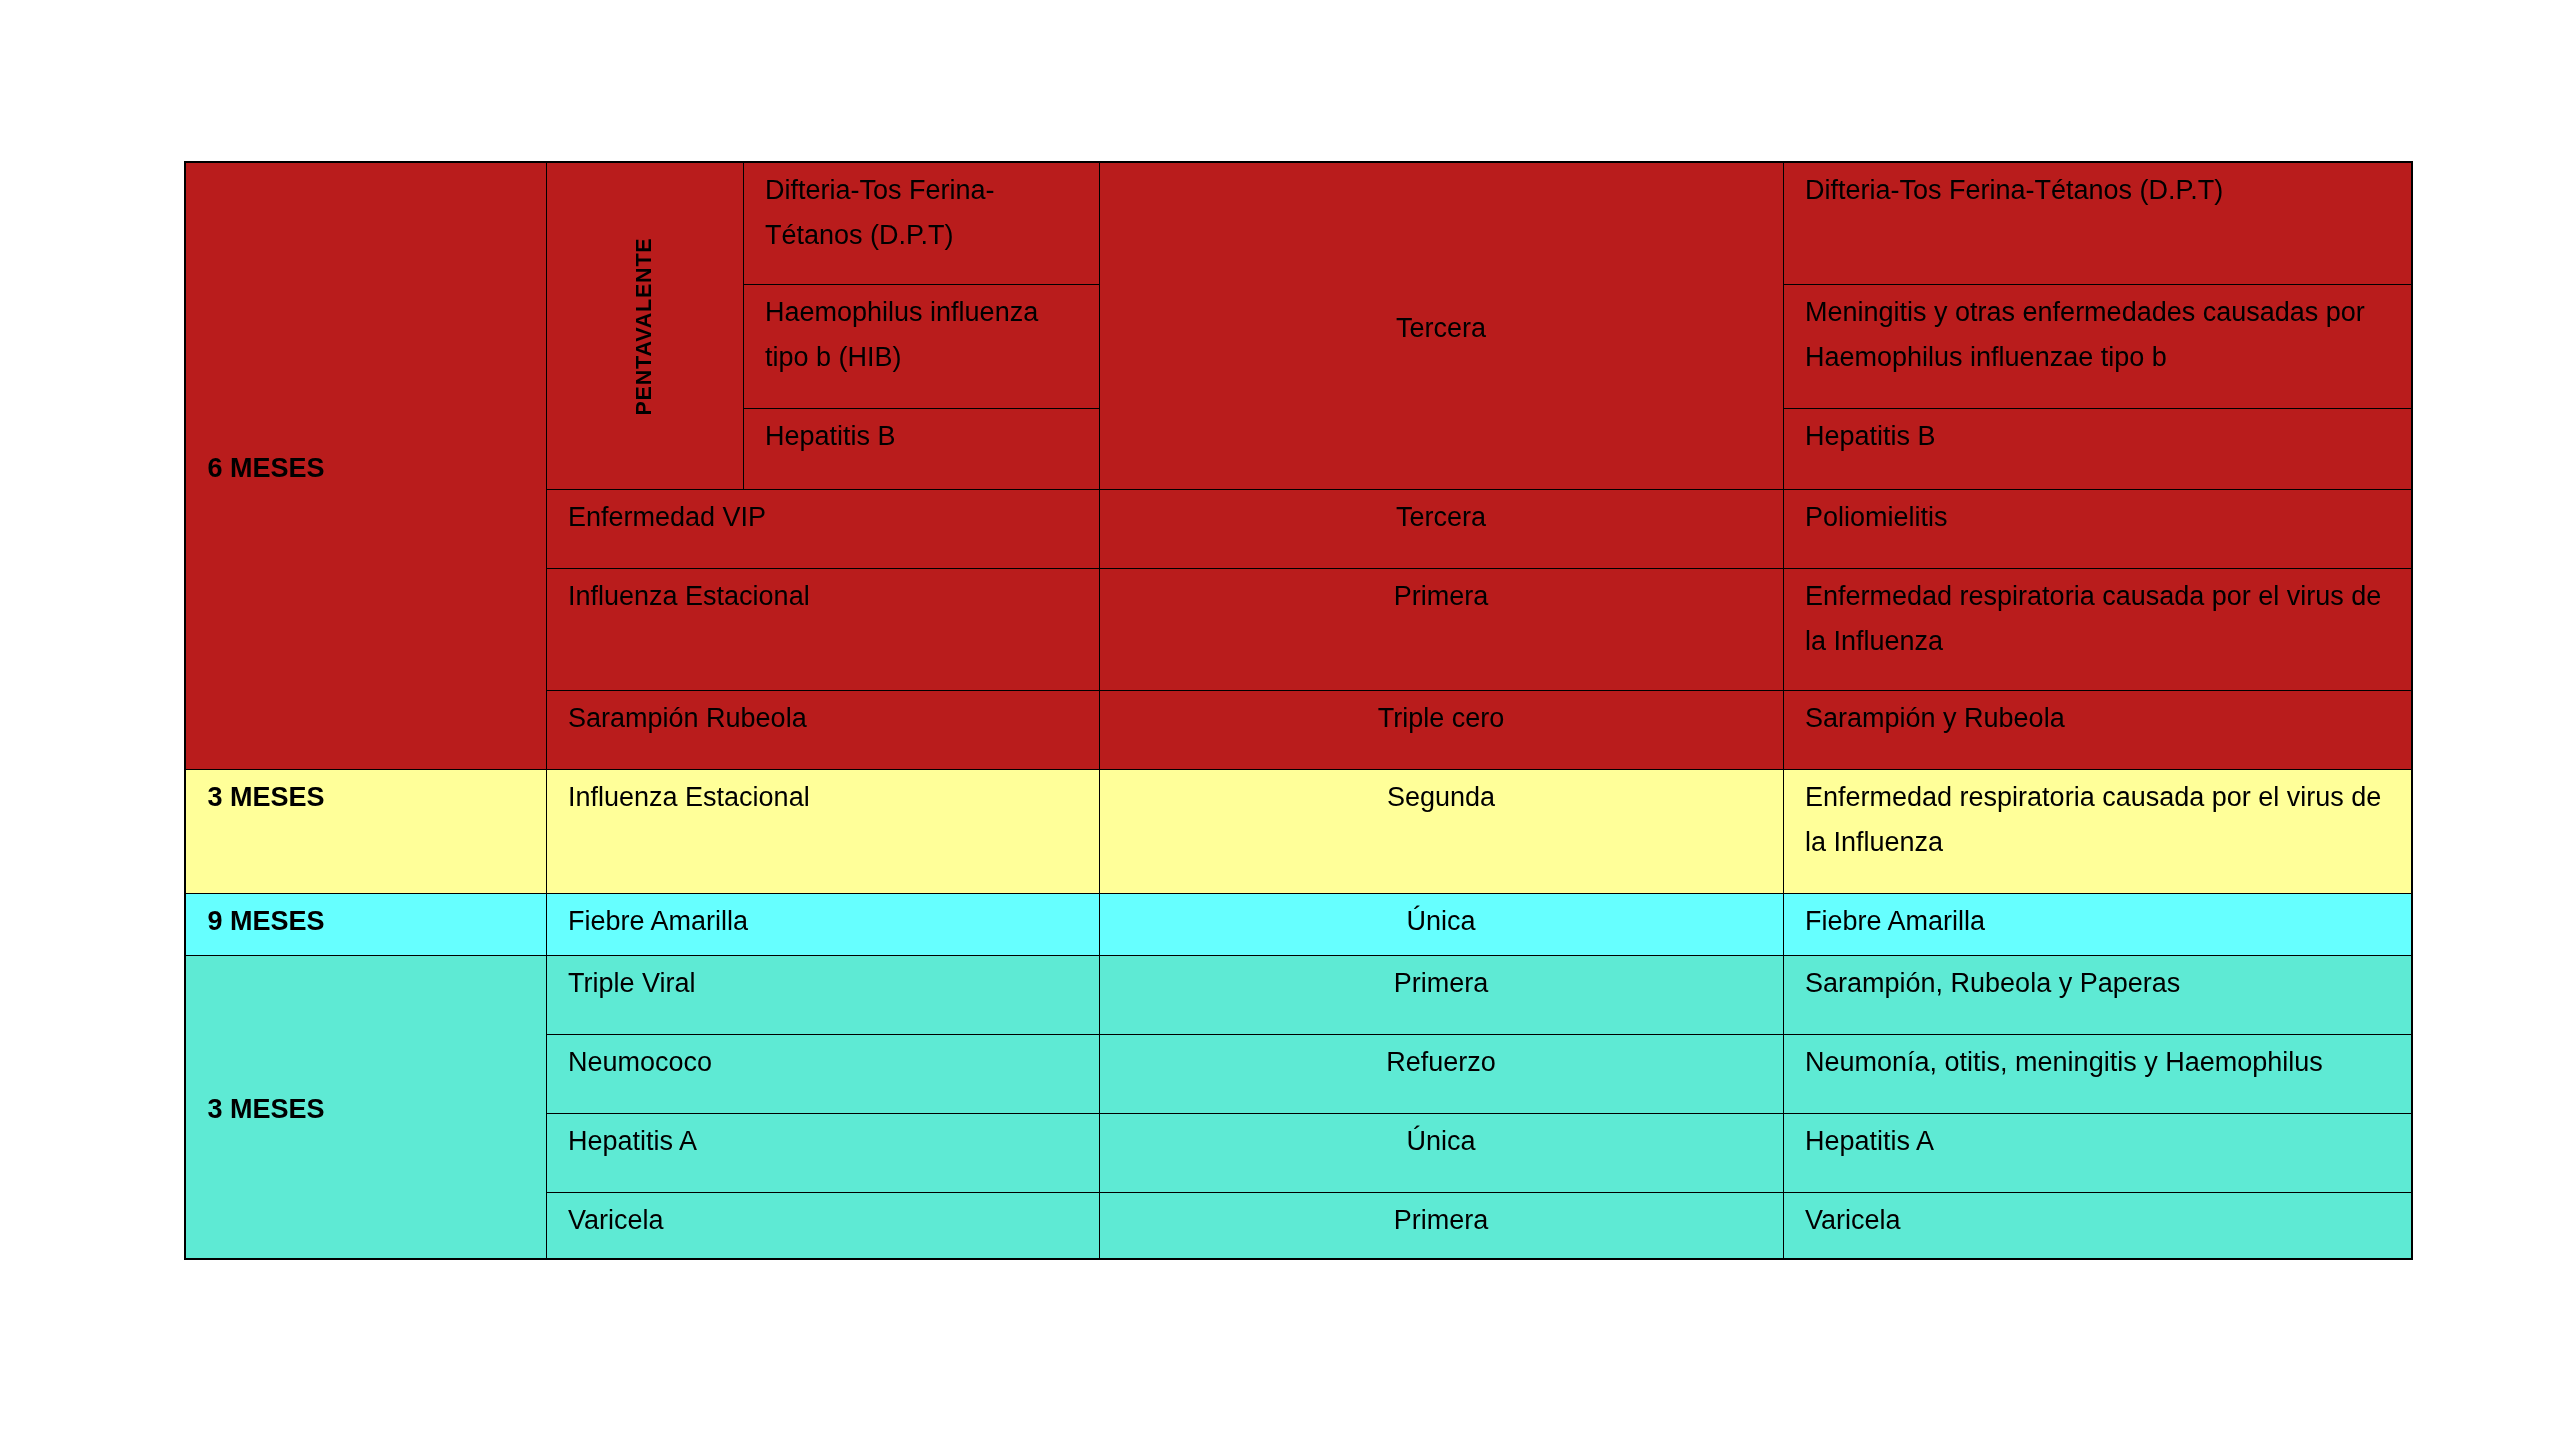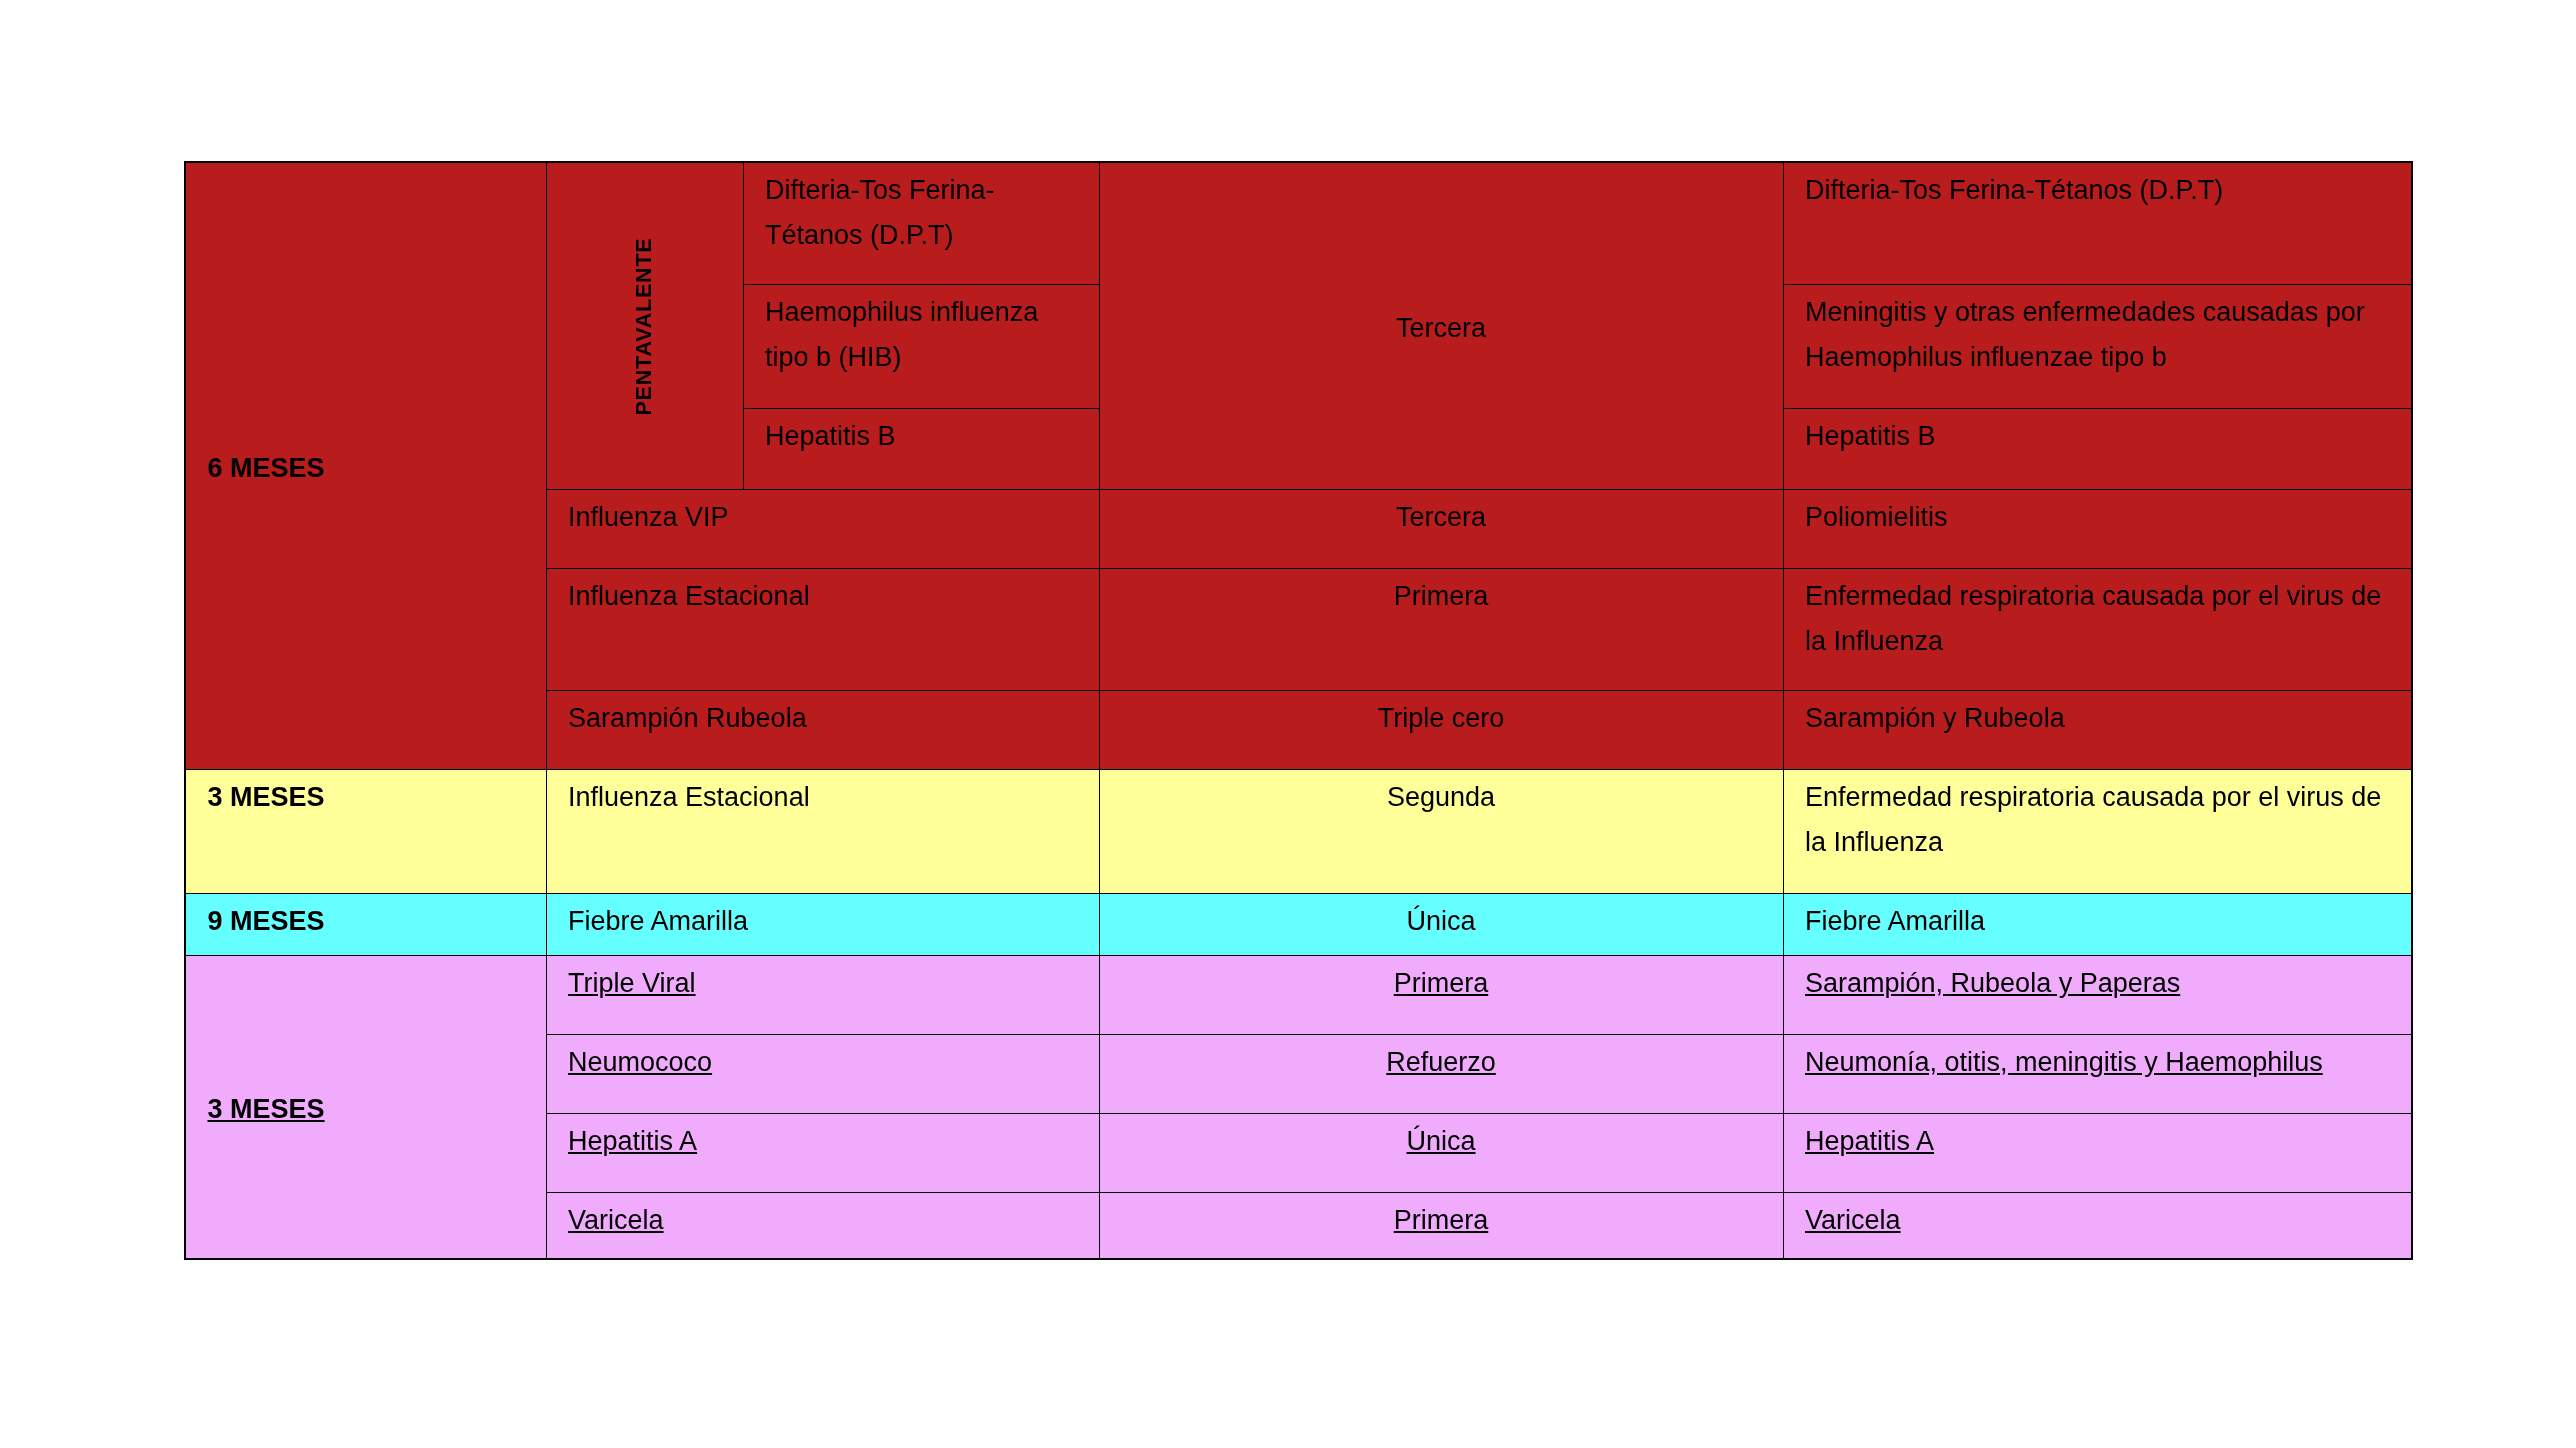--- a/index.html
+++ b/index.html
@@ -14,21 +14,21 @@
   .age { vertical-align:middle !important; font-weight:bold; }
   .age.top { vertical-align:top !important; }
   .age .t { padding-top:5px; }
   .vert { vertical-align:middle !important; text-align:center; }
   .vert span { display:inline-block; transform:rotate(-90deg); font-weight:bold;
                font-size:21.5px; letter-spacing:0.8px; white-space:nowrap; }
   .mid { vertical-align:middle !important; }
   .g { background:#b91c1c; }
   .y { background:#FFFF99; }
   .b { background:#66FFFF; }
-  .p { background:#f0abfc;text-decoration:underline; }
+  .p { background:#5eead4; }
 </style>
 </head>
 <body>
 
 <table id="sched">
   <colgroup>
     <col style="width:361px">
     <col style="width:197px">
     <col style="width:356px">
     <col style="width:684px">
@@ -64,21 +64,21 @@
   <tr style="height:81px">
     <td class="g">
           <div class="t">Hepatitis B</div>
         </td>
     <td class="g">
           <div class="t">Hepatitis B</div>
         </td>
   </tr>
   <tr style="height:79px">
     <td class="g" colspan="2">
-          <div class="t">Influenza VIP</div>
+          <div class="t">Enfermedad VIP</div>
         </td>
     <td class="g c">
           <div class="t">Tercera</div>
         </td>
     <td class="g">
           <div class="t">Poliomielitis</div>
         </td>
   </tr>
   <tr style="height:122px">
     <td class="g" colspan="2">

